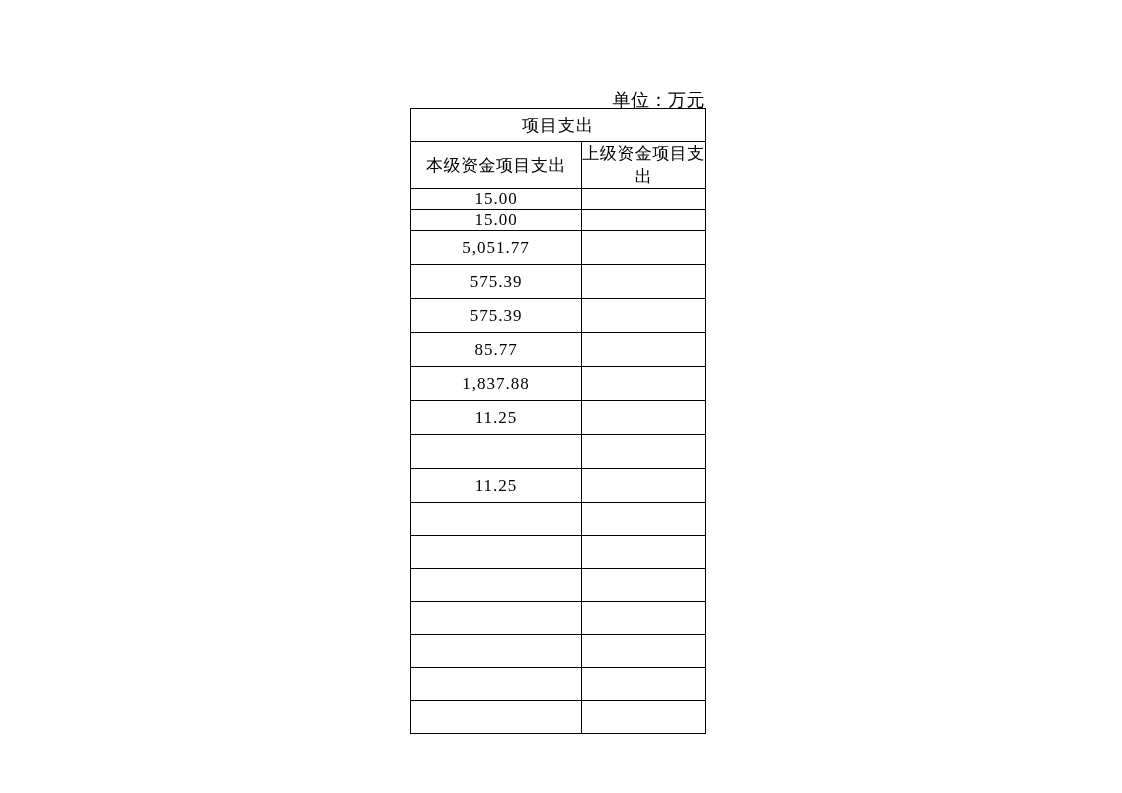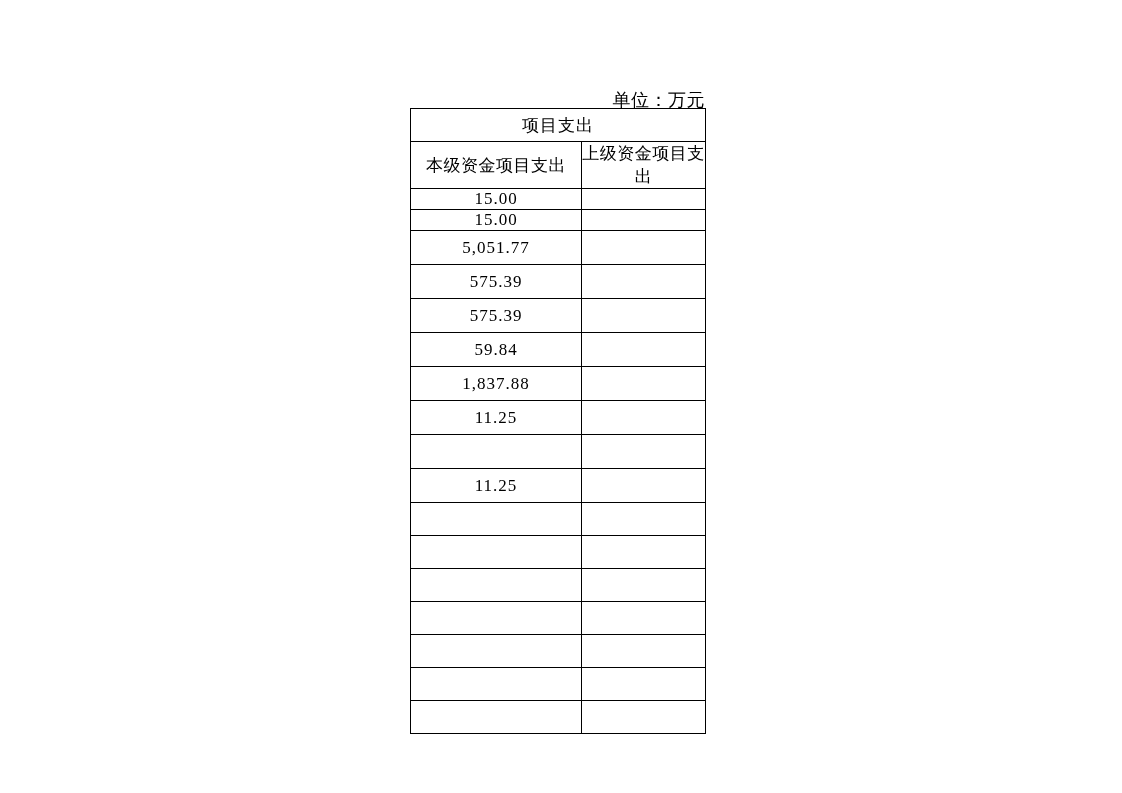--- a/index.html
+++ b/index.html
@@ -109,21 +109,21 @@
       </tr>
       <tr class="h33">
         <td class="num">575.39</td>
         <td class="blank"></td>
       </tr>
       <tr class="h33">
         <td class="num">575.39</td>
         <td class="blank"></td>
       </tr>
       <tr class="h33">
-        <td class="num">59.84</td>
+        <td class="num">85.77</td>
         <td class="blank"></td>
       </tr>
       <tr class="h33">
         <td class="num">1,837.88</td>
         <td class="blank"></td>
       </tr>
       <tr class="h33">
         <td class="num">11.25</td>
         <td class="blank"></td>
       </tr>

